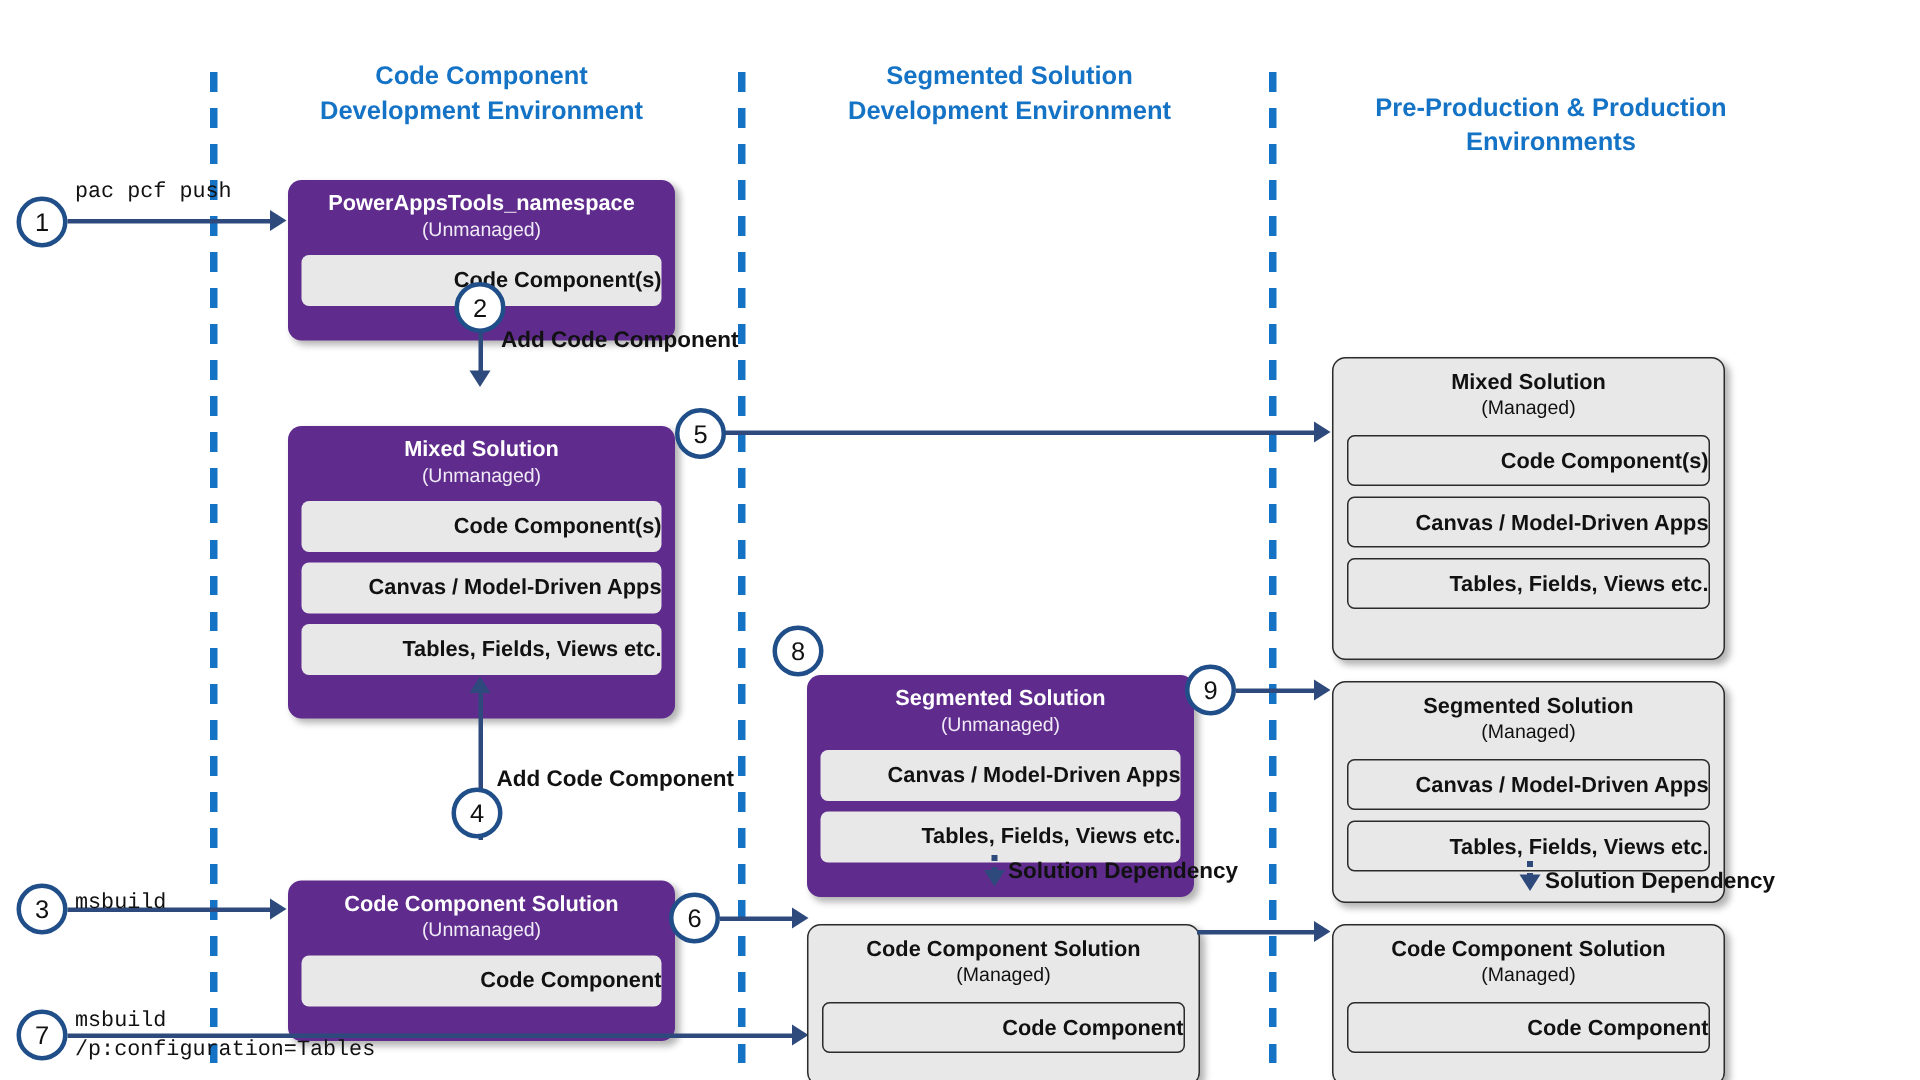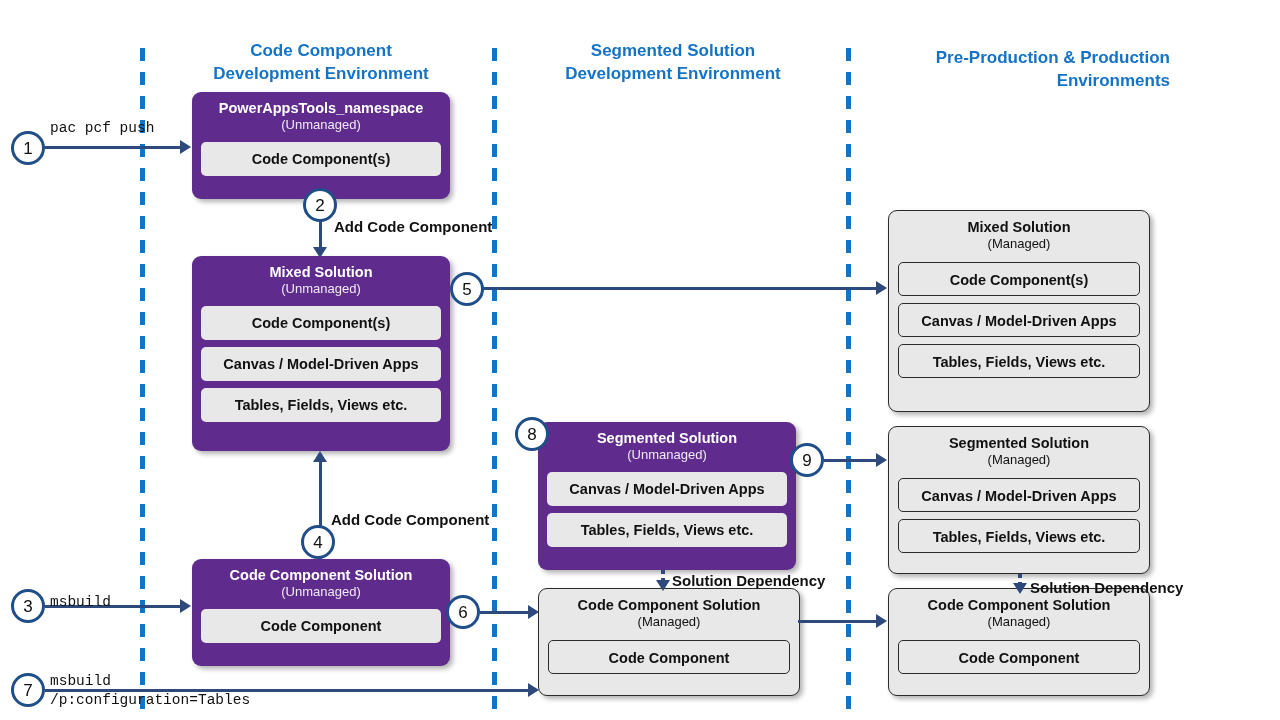--- a/index.html
+++ b/index.html
@@ -21,39 +21,40 @@
   .lane-sep{
     position:absolute;top:48px;width:5px;height:672px;
     background:repeating-linear-gradient(
        to bottom,#1573c6 0px,#1573c6 13px,transparent 13px,transparent 24px);
   }
 
   
   .box{
     position:absolute;border-radius:9px;box-sizing:border-box;
     box-shadow:3px 3px 5px rgba(0,0,0,.30);
+    margin-top:28px;
   }
   .box.purple{background:#5f2c8e;}
   .box.gray{background:#e8e8e8;border:1.3px solid #2b2b2b;}
 
   .box-title{
     text-align:center;font-weight:700;font-size:14.5px;line-height:17px;
     padding-top:8px;
   }
   .box.purple .box-title{color:#ffffff;}
   .box.gray .box-title{color:#111111;}
   .box-sub{
     display:block;font-weight:400;font-size:13px;line-height:16px;
   }
   .box.purple .box-sub{color:#f0e9f6;}
   .box.gray .box-sub{color:#111111;}
 
   .item{
     margin:7px 9px 0 9px;background:#e8e8e8;border-radius:5px;
-    text-align:center;color:#111111;font-weight:700;font-size:14.5px;
+    text-align:right;color:#111111;font-weight:700;font-size:14.5px;
     height:34px;line-height:34px;box-sizing:border-box;
   }
   .box.purple .item{border:none;}
   .box.gray  .item{border:1.2px solid #2b2b2b;background:#e8e8e8;}
 
   
   .h-line{position:absolute;height:3px;background:#2e4a7d;}
   .v-line{position:absolute;width:3px;background:#2e4a7d;}
   .arrow-r{
     position:absolute;width:0;height:0;
@@ -97,21 +98,21 @@
 <div id="stage">
 
   <div class="lane-sep" style="left:140px;"></div>
   <div class="lane-sep" style="left:492px;"></div>
   <div class="lane-sep" style="left:846px;"></div>
 
   <div class="lane-title" style="left:186px;top:39px;width:270px;">Code Component
 Development Environment</div>
   <div class="lane-title" style="left:538px;top:39px;width:270px;">Segmented Solution
 Development Environment</div>
-  <div class="lane-title" style="left:898px;top:46px;width:272px;text-align:right;">Pre-Production &amp; Production
+  <div class="lane-title" style="left:898px;top:60px;width:272px;">Pre-Production &amp; Production
 Environments</div>
 
   <div class="h-line" style="left:45px;top:146px;width:136px;"></div>
   <div class="arrow-r" style="left:180px;top:140px;"></div>
   <div class="badge" style="left:11px;top:131px;">1</div>
   <div class="lbl-mono" style="left:50px;top:120px;">pac pcf push</div>
 
   <div class="box purple" style="left:192px;top:92px;width:258px;height:107px;">
     <div class="box-title">PowerAppsTools_namespace</div>
     <div class="box-sub" style="text-align:center;">(Unmanaged)</div>

